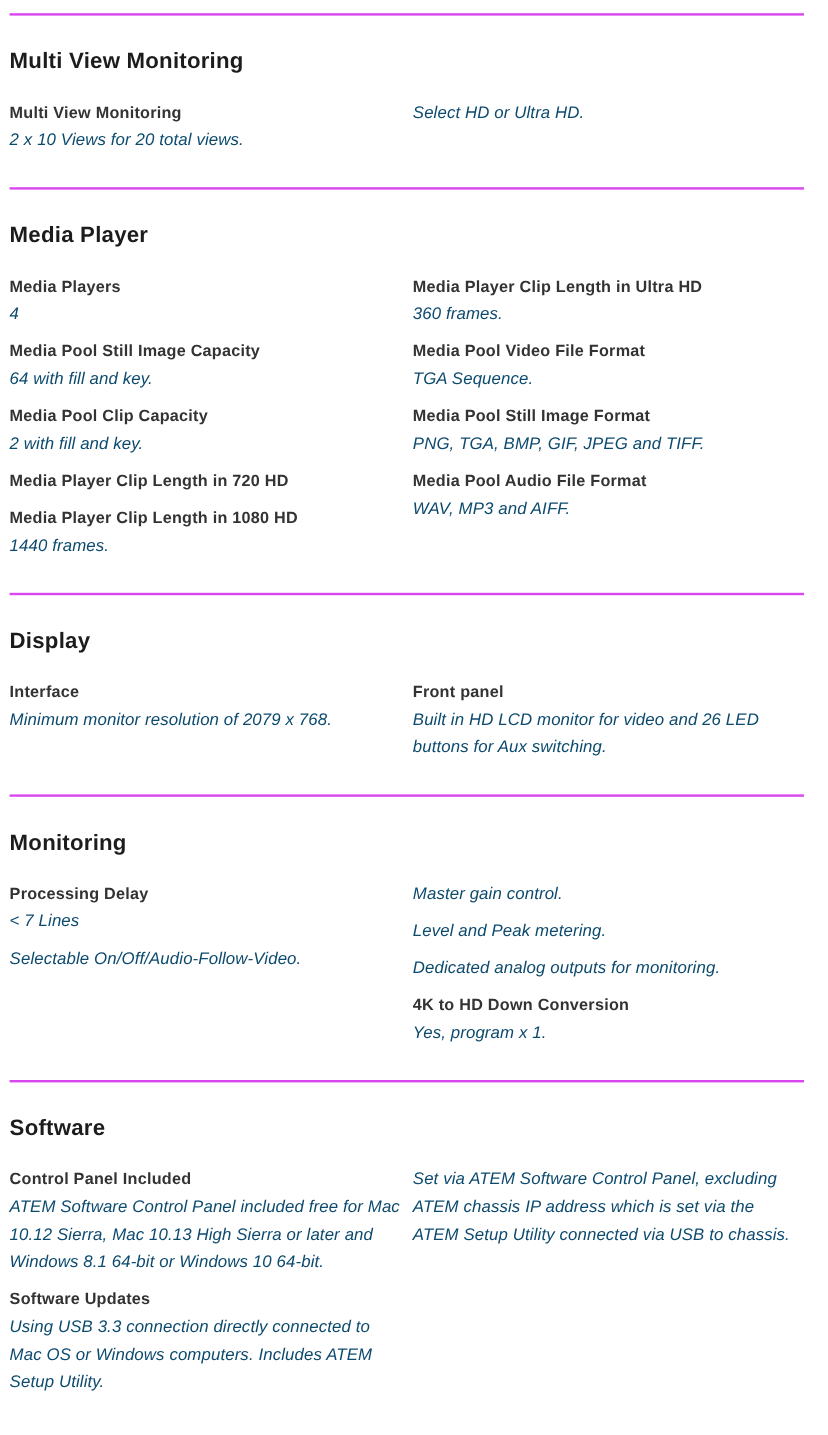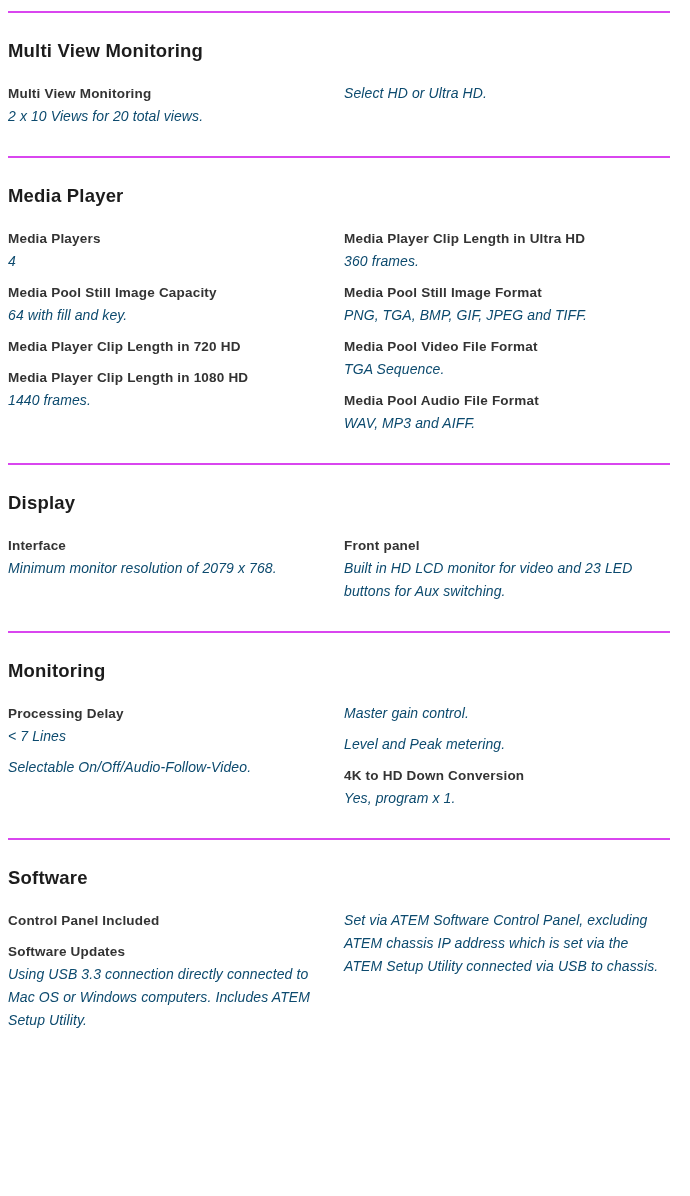--- a/index.html
+++ b/index.html
@@ -98,61 +98,65 @@
       <div class="col left">
         <div class="spec-item">
           <p class="spec-label">Media Players</p>
           <p class="spec-value">4</p>
         </div>
         <div class="spec-item">
           <p class="spec-label">Media Pool Still Image Capacity</p>
           <p class="spec-value">64 with fill and key.</p>
         </div>
         <div class="spec-item">
+          <p class="spec-label">Media Pool Clip Capacity</p>
+          <p class="spec-value">2 with fill and key.</p>
+        </div>
+        <div class="spec-item">
           <p class="spec-label">Media Player Clip Length in 720 HD</p>
         </div>
         <div class="spec-item">
           <p class="spec-label">Media Player Clip Length in 1080 HD</p>
           <p class="spec-value">1440 frames.</p>
         </div>
       </div>
       <div class="col right">
         <div class="spec-item">
           <p class="spec-label">Media Player Clip Length in Ultra HD</p>
           <p class="spec-value">360 frames.</p>
         </div>
         <div class="spec-item">
+          <p class="spec-label">Media Pool Video File Format</p>
+          <p class="spec-value">TGA Sequence.</p>
+        </div>
+        <div class="spec-item">
           <p class="spec-label">Media Pool Still Image Format</p>
           <p class="spec-value">PNG, TGA, BMP, GIF, JPEG and TIFF.</p>
         </div>
         <div class="spec-item">
-          <p class="spec-label">Media Pool Video File Format</p>
-          <p class="spec-value">TGA Sequence.</p>
-        </div>
-        <div class="spec-item">
           <p class="spec-label">Media Pool Audio File Format</p>
           <p class="spec-value">WAV, MP3 and AIFF.</p>
         </div>
       </div>
     </div>
   </section>
 
   <section class="spec-section">
     <h2 class="section-title">Display</h2>
     <div class="cols">
       <div class="col left">
         <div class="spec-item">
           <p class="spec-label">Interface</p>
           <p class="spec-value">Minimum monitor resolution of 2079 x 768.</p>
         </div>
       </div>
       <div class="col right">
         <div class="spec-item">
           <p class="spec-label">Front panel</p>
-          <p class="spec-value">Built in HD LCD monitor for video and 23 LED buttons for Aux switching.</p>
+          <p class="spec-value">Built in HD LCD monitor for video and 26 LED buttons for Aux switching.</p>
         </div>
       </div>
     </div>
   </section>
 
   <section class="spec-section">
     <h2 class="section-title">Monitoring</h2>
     <div class="cols">
       <div class="col left">
         <div class="spec-item">
@@ -164,33 +168,37 @@
         </div>
       </div>
       <div class="col right">
         <div class="spec-item">
           <p class="spec-value">Master gain control.</p>
         </div>
         <div class="spec-item">
           <p class="spec-value">Level and Peak metering.</p>
         </div>
         <div class="spec-item">
+          <p class="spec-value">Dedicated analog outputs for monitoring.</p>
+        </div>
+        <div class="spec-item">
           <p class="spec-label">4K to HD Down Conversion</p>
           <p class="spec-value">Yes, program x 1.</p>
         </div>
       </div>
     </div>
   </section>
 
   <section class="spec-section last">
     <h2 class="section-title">Software</h2>
     <div class="cols">
       <div class="col left">
         <div class="spec-item">
           <p class="spec-label">Control Panel Included</p>
+          <p class="spec-value">ATEM Software Control Panel included free for Mac 10.12 Sierra, Mac 10.13 High Sierra or later and Windows 8.1 64-bit or Windows 10 64-bit.</p>
         </div>
         <div class="spec-item">
           <p class="spec-label">Software Updates</p>
           <p class="spec-value">Using USB 3.3 connection directly connected to Mac OS or Windows computers. Includes ATEM Setup Utility.</p>
         </div>
       </div>
       <div class="col right">
         <div class="spec-item">
           <p class="spec-value">Set via ATEM Software Control Panel, excluding ATEM chassis IP address which is set via the ATEM Setup Utility connected via USB to chassis.</p>
         </div>

